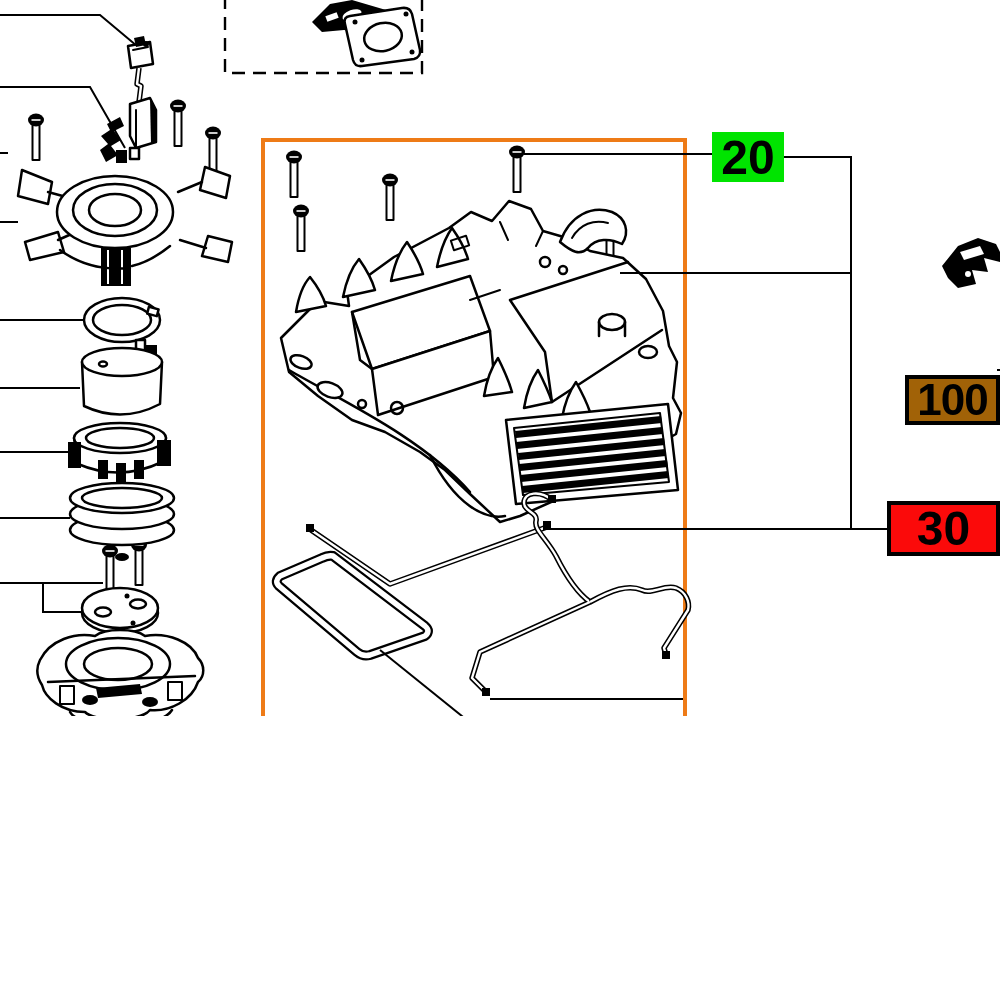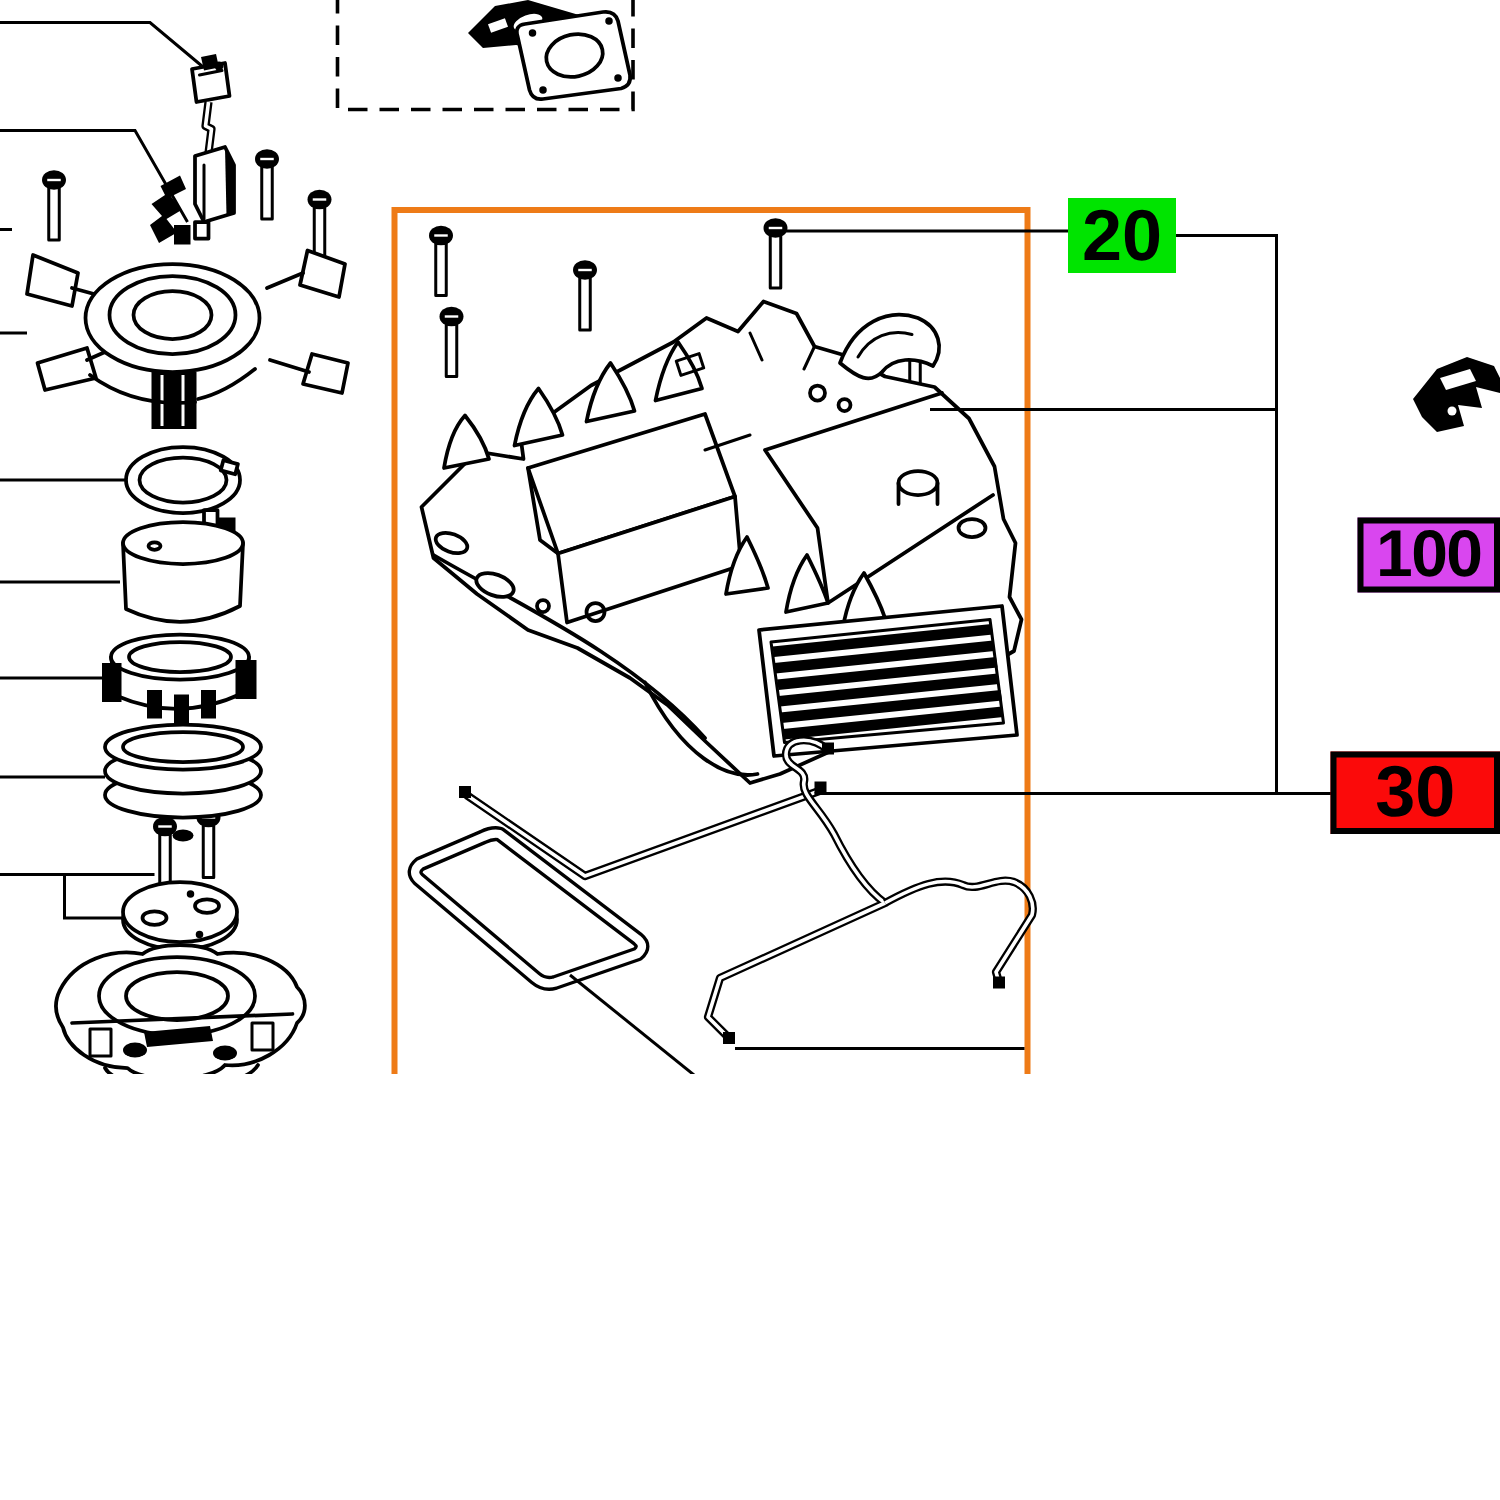--- a/index.html
+++ b/index.html
@@ -251,17 +251,17 @@
   </g>
 
   <g>
     <path class="blk" d="M942,266 L958,246 L978,238 L996,244 L1000,252 L1000,262 L984,258 L988,272 L972,270 L976,284 L958,288 L948,278 Z"></path>
     <path class="wht" d="M960,252 L980,246 L984,254 L964,260 Z"></path>
     <circle cx="968" cy="274" r="3" class="wht"></circle>
   </g>
 </svg>
 
 <div id="c20" class="callout" style="background-color: rgb(0, 228, 0);">20</div>
-<div id="c100" class="callout bordered" style="background-color: #d946ef;">100</div>
+<div id="c100" class="callout bordered" style="background-color: #a16207; margin-top: 30px;">100</div>
 <div id="c30" class="callout bordered" style="background-color: rgb(251, 10, 10); text-align: center;">30</div>
 
 
 </div>
 
 </body></html>

